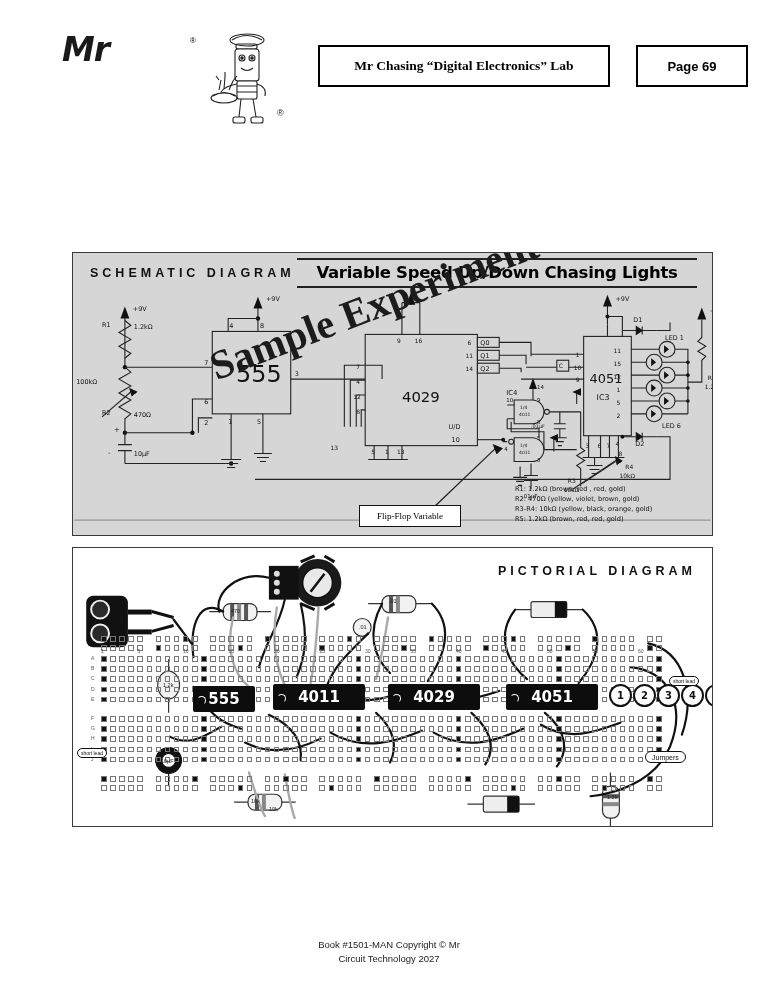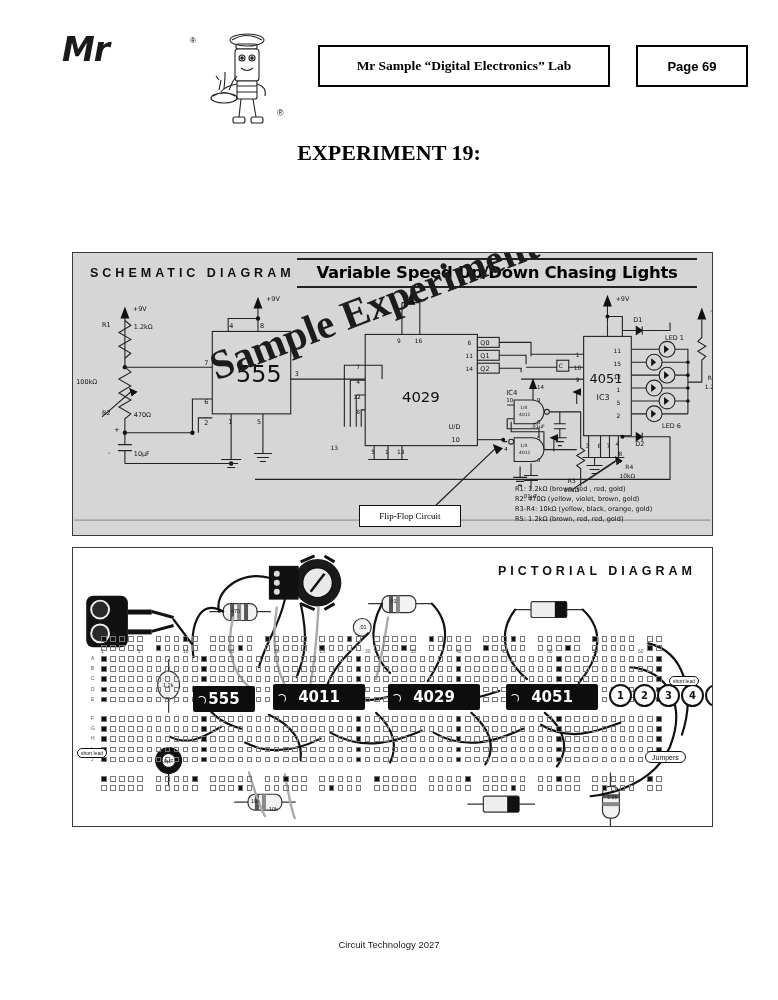--- a/index.html
+++ b/index.html
@@ -103,29 +103,28 @@
           <path d="M12 52 l-3 -4 M18 49 l0 -5 M26 53 l4 -5"></path>
           <path d="M34 71 l-2 18 M46 71 l3 18"></path>
           <rect x="26" y="89" width="12" height="6" rx="2" fill="#fff"></rect>
           <rect x="44" y="89" width="12" height="6" rx="2" fill="#fff"></rect>
         </g>
       </svg>
       <div class="mascot-reg">®</div>
     </div>
 
     <div class="hdr-box hdr-title">
-      <span>Mr Sample “Digital Electronics” Lab</span>
+      <span>Mr Chasing “Digital Electronics” Lab</span>
     </div>
     <div class="hdr-box hdr-page">
       <span>Page 69</span>
     </div>
   </div>
 
   <div class="doc-title">
-    <div>EXPERIMENT 19:</div>
   </div>
 
   <div class="schem-panel">
 
     <div class="schem-hdr">SCHEMATIC DIAGRAM</div>
     <div class="schem-banner">
       <span>Variable Speed Up/Down Chasing Lights</span>
     </div>
 
     <svg class="svgwrap" viewBox="0 0 641 284">
@@ -339,21 +338,21 @@
         <path d="M506 152 L506 140" marker-end="url(#arrw)"></path>
         <path d="M483 200 L483 186" marker-end="url(#arrw)"></path>
 
         <path d="M360 258 L425 196" marker-end="url(#arrw)" stroke-width="1.3"></path>
 
         <path d="M0 269 L641 269" stroke="#888" stroke-width="1"></path>
       </g>
     </svg>
 
     <div class="ffbox">
-      <span>Flip-Flop Circuit</span>
+      <span>Flip-Flop Variable</span>
     </div>
 
     <div class="resleg">
       <div>R1: 1.2kΩ (brown, red , red, gold)</div>
       <div>R2: 470Ω  (yellow, violet, brown, gold)</div>
       <div>R3-R4: 10kΩ  (yellow, black, orange, gold)</div>
       <div>R5: 1.2kΩ  (brown, red, red, gold)</div>
     </div>
 
     <div class="watermark">Sample Experiment</div>
@@ -1356,16 +1355,17 @@
       <div class="ledc">5</div>
 
     </div>
 
     <div class="tagpill" style="left:572px;top:203px;">Jumpers</div>
     <div class="tagpill sm" style="left:596px;top:128px;">short lead</div>
     <div class="tagpill sm" style="left:4px;top:200px;">short lead</div>
   </div>
 
   <div class="footer">
+    <div>Book #1501-MAN Copyright © Mr</div>
     <div>Circuit Technology 2027</div>
   </div>
 
 </div>
 
 </body></html>

